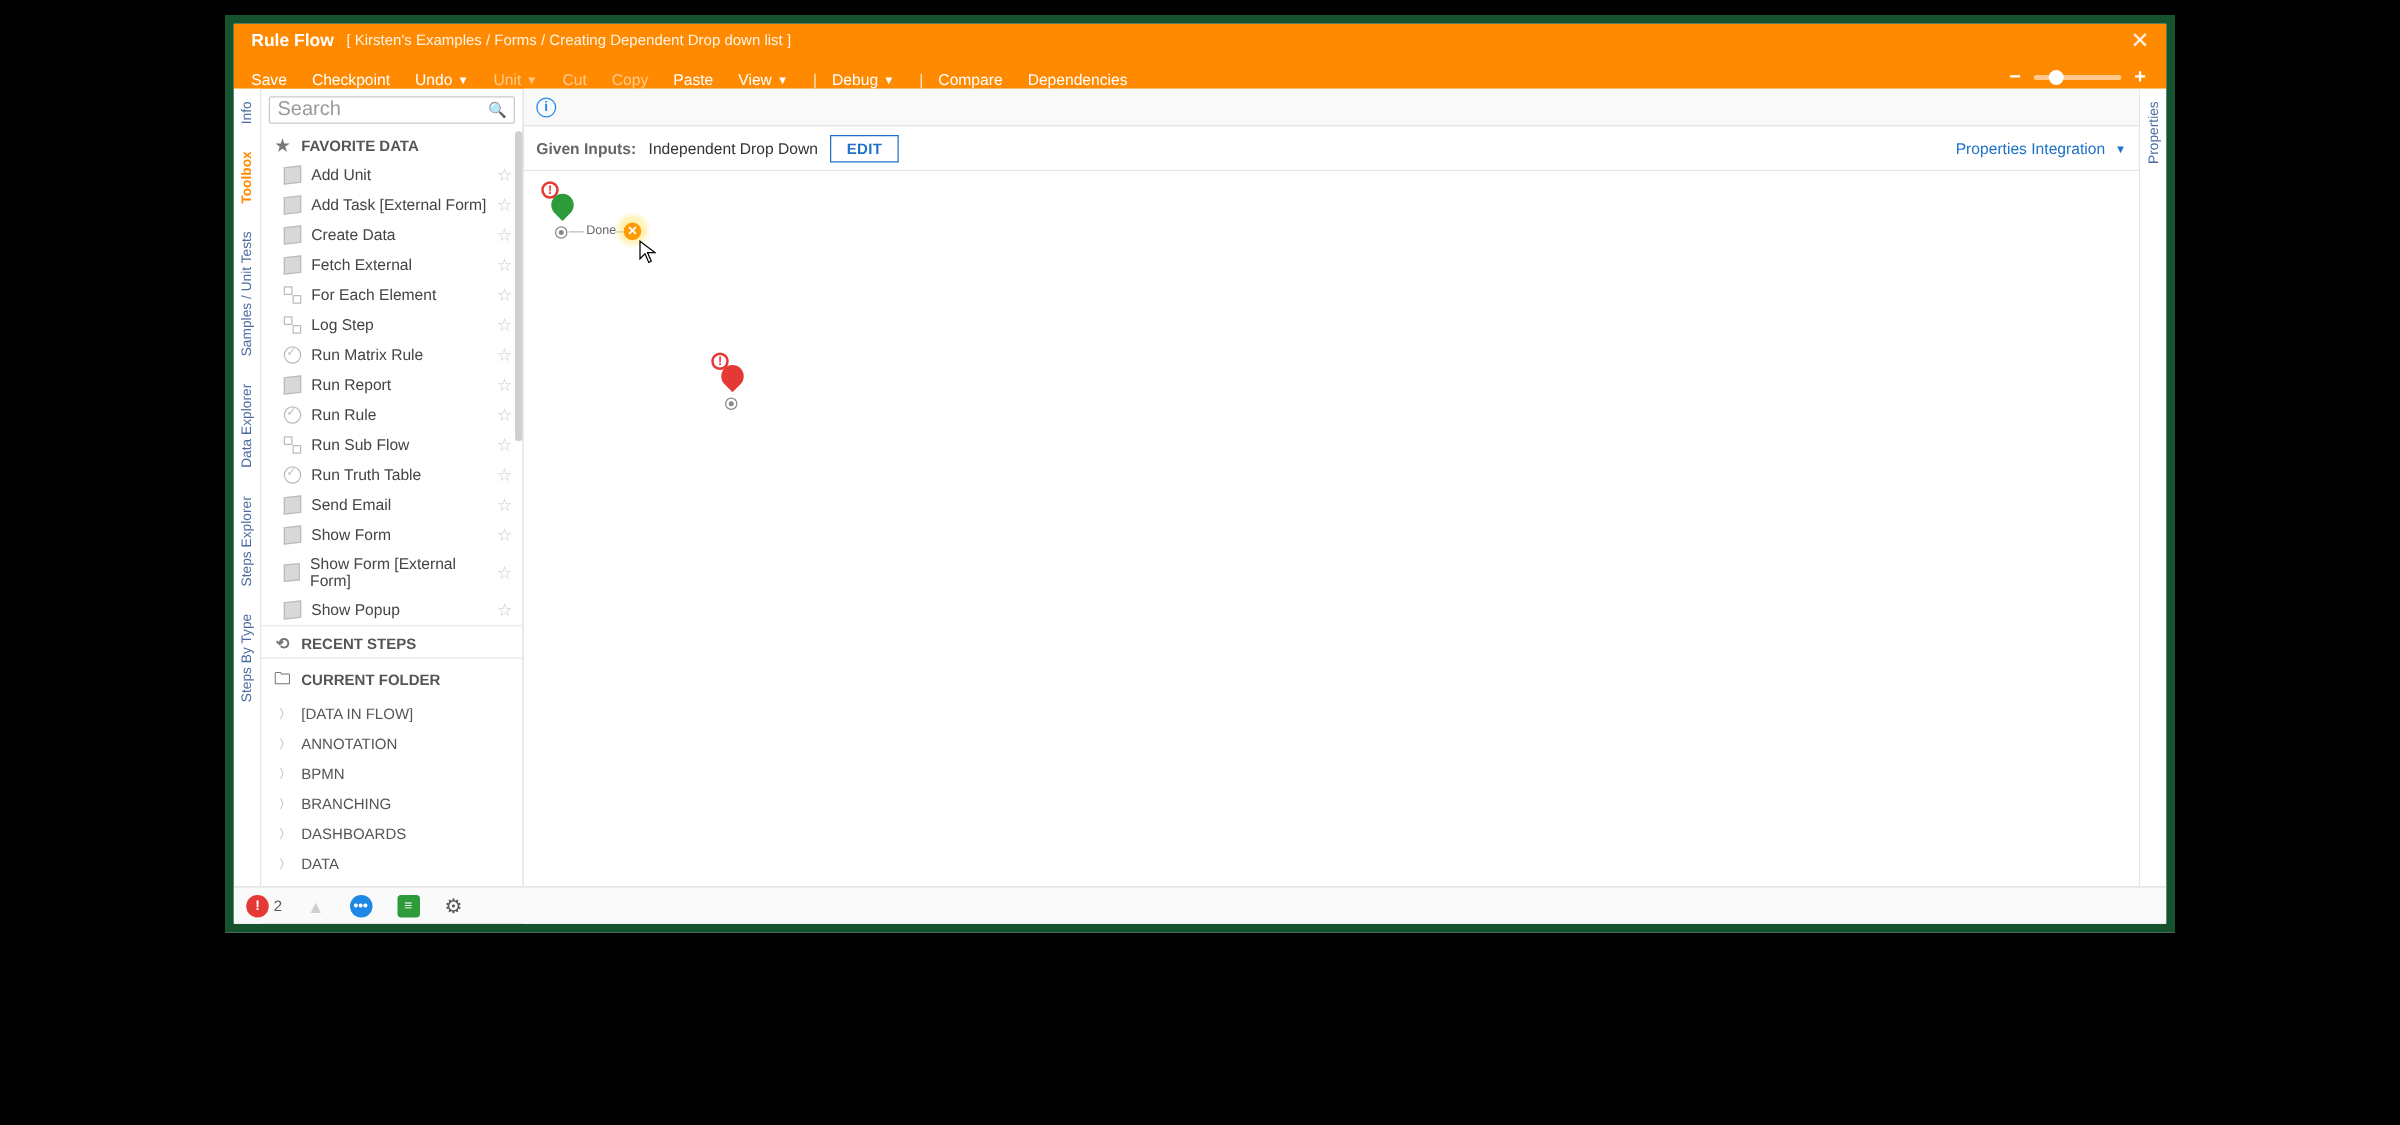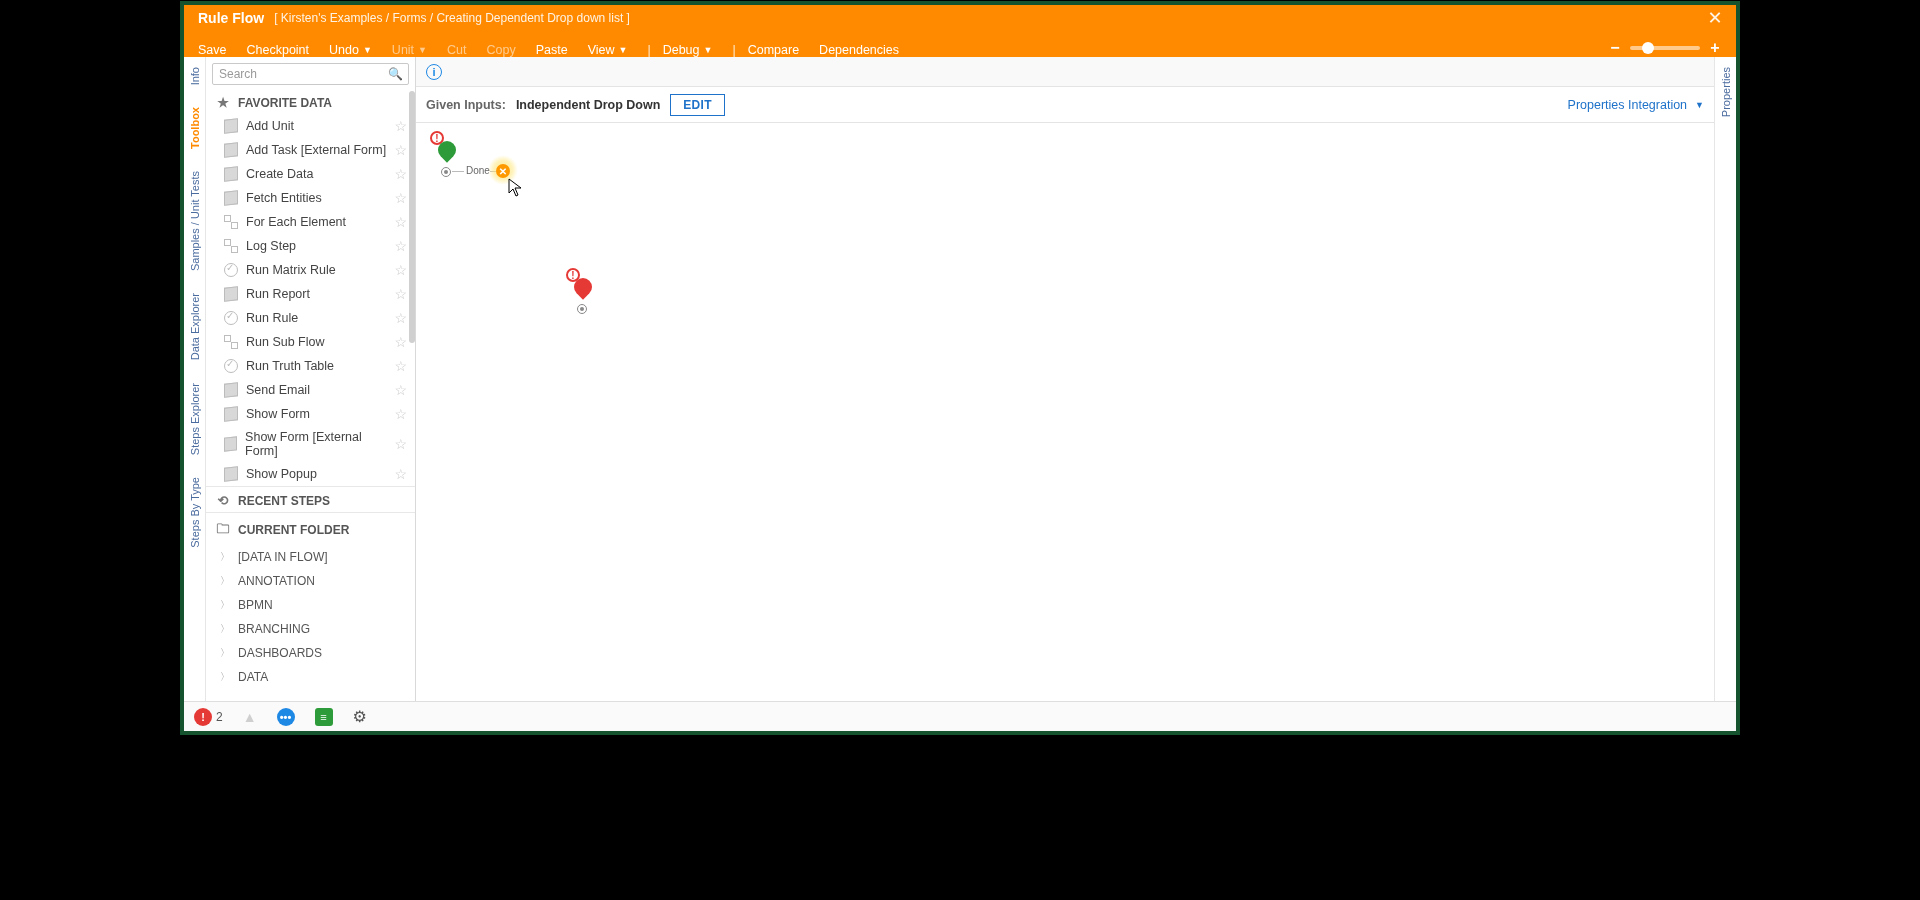--- a/index.html
+++ b/index.html
@@ -1,23 +1,23 @@
 <!DOCTYPE html>
 <html><head>
 <meta charset="utf-8">
 <style>
   * { box-sizing: border-box; margin: 0; padding: 0; font-family: "Segoe UI", Arial, sans-serif; }
   html, body { width: 100%; height: 100%; background:#000; }
   .app {
     position: relative;
     width: 1560px;
     height: 734px;
-    margin: 1px auto;
+    margin: 12px auto;
     background: #fff;
-    border: 4px solid #14532d;
+    border: 7px solid #14532d;
     overflow: hidden;
   }
   
   .header {
     height: 52px;
     background: #ff8a00;
     color: #fff;
   }
   .header-row1 {
     display: flex; align-items: center; height: 26px;
@@ -69,21 +69,21 @@
   .vtab.active { color:#ff8a00; font-weight:600; }
 
   
   .sidebar {
     width:210px; border-right:1px solid #d9d9d9; display:flex; flex-direction:column;
     position:relative;
   }
   .searchwrap { padding:6px 6px 4px 6px; }
   .search {
     width:100%; height:22px; border:1px solid #c9c9c9; border-radius:2px;
-    padding:0 22px 0 6px; font-size:12px; color:#555;
+    padding:0 22px 0 6px; font-size:16px; color:#555;
   }
   .search::placeholder{color:#9a9a9a;}
   .mag-icon {
     position:absolute; right:12px; top:10px; color:#9a9a9a; font-size:12px; pointer-events:none;
   }
   .section-head {
     display:flex; align-items:center; gap:8px;
     padding:6px 10px 4px 10px; font-size:12px; font-weight:600; color:#555;
     border-top:1px solid #e8e8e8;
   }
@@ -157,21 +157,21 @@
   }
   .info-ic {
     width:16px; height:16px; border:1.5px solid #1e88e5; border-radius:50%;
     display:flex; align-items:center; justify-content:center; color:#1e88e5; font-size:11px; font-weight:700;
   }
   .inputs-bar {
     height:36px; display:flex; align-items:center; gap:10px;
     border-bottom:1px solid #e4e4e4; padding:0 10px; font-size:12.5px; color:#555;
   }
   .inputs-bar .lbl { color:#666;font-weight:bold; }
-  .inputs-bar .val { font-weight:700; color:#333; }
+  .inputs-bar .val { font-weight:400; color:#333; }
   .edit-btn {
     border:1px solid #1e72c9; color:#1e72c9; background:#fff;
     padding:3px 12px; font-size:12px; font-weight:600; cursor:pointer; letter-spacing:.3px;
   }
   .config-link {
     margin-left:auto; color:#1e72c9; font-size:12.5px; display:flex; align-items:center; gap:4px; cursor:pointer;
   }
   .canvas {
     flex:1; position:relative; background:#ffffff;
   }
@@ -299,21 +299,21 @@
             <span>Add Task [External Form]</span>
             <span class="star">☆</span>
           </div>
           <div class="step-item">
             <span class="cube"></span>
             <span>Create Data</span>
             <span class="star">☆</span>
           </div>
           <div class="step-item">
             <span class="cube"></span>
-            <span>Fetch Entities</span>
+            <span>Fetch External</span>
             <span class="star">☆</span>
           </div>
           <div class="step-item">
             <span class="flowic"></span>
             <span>For Each Element</span>
             <span class="star">☆</span>
           </div>
           <div class="step-item">
             <span class="flowic"></span>
             <span>Log Step</span>

